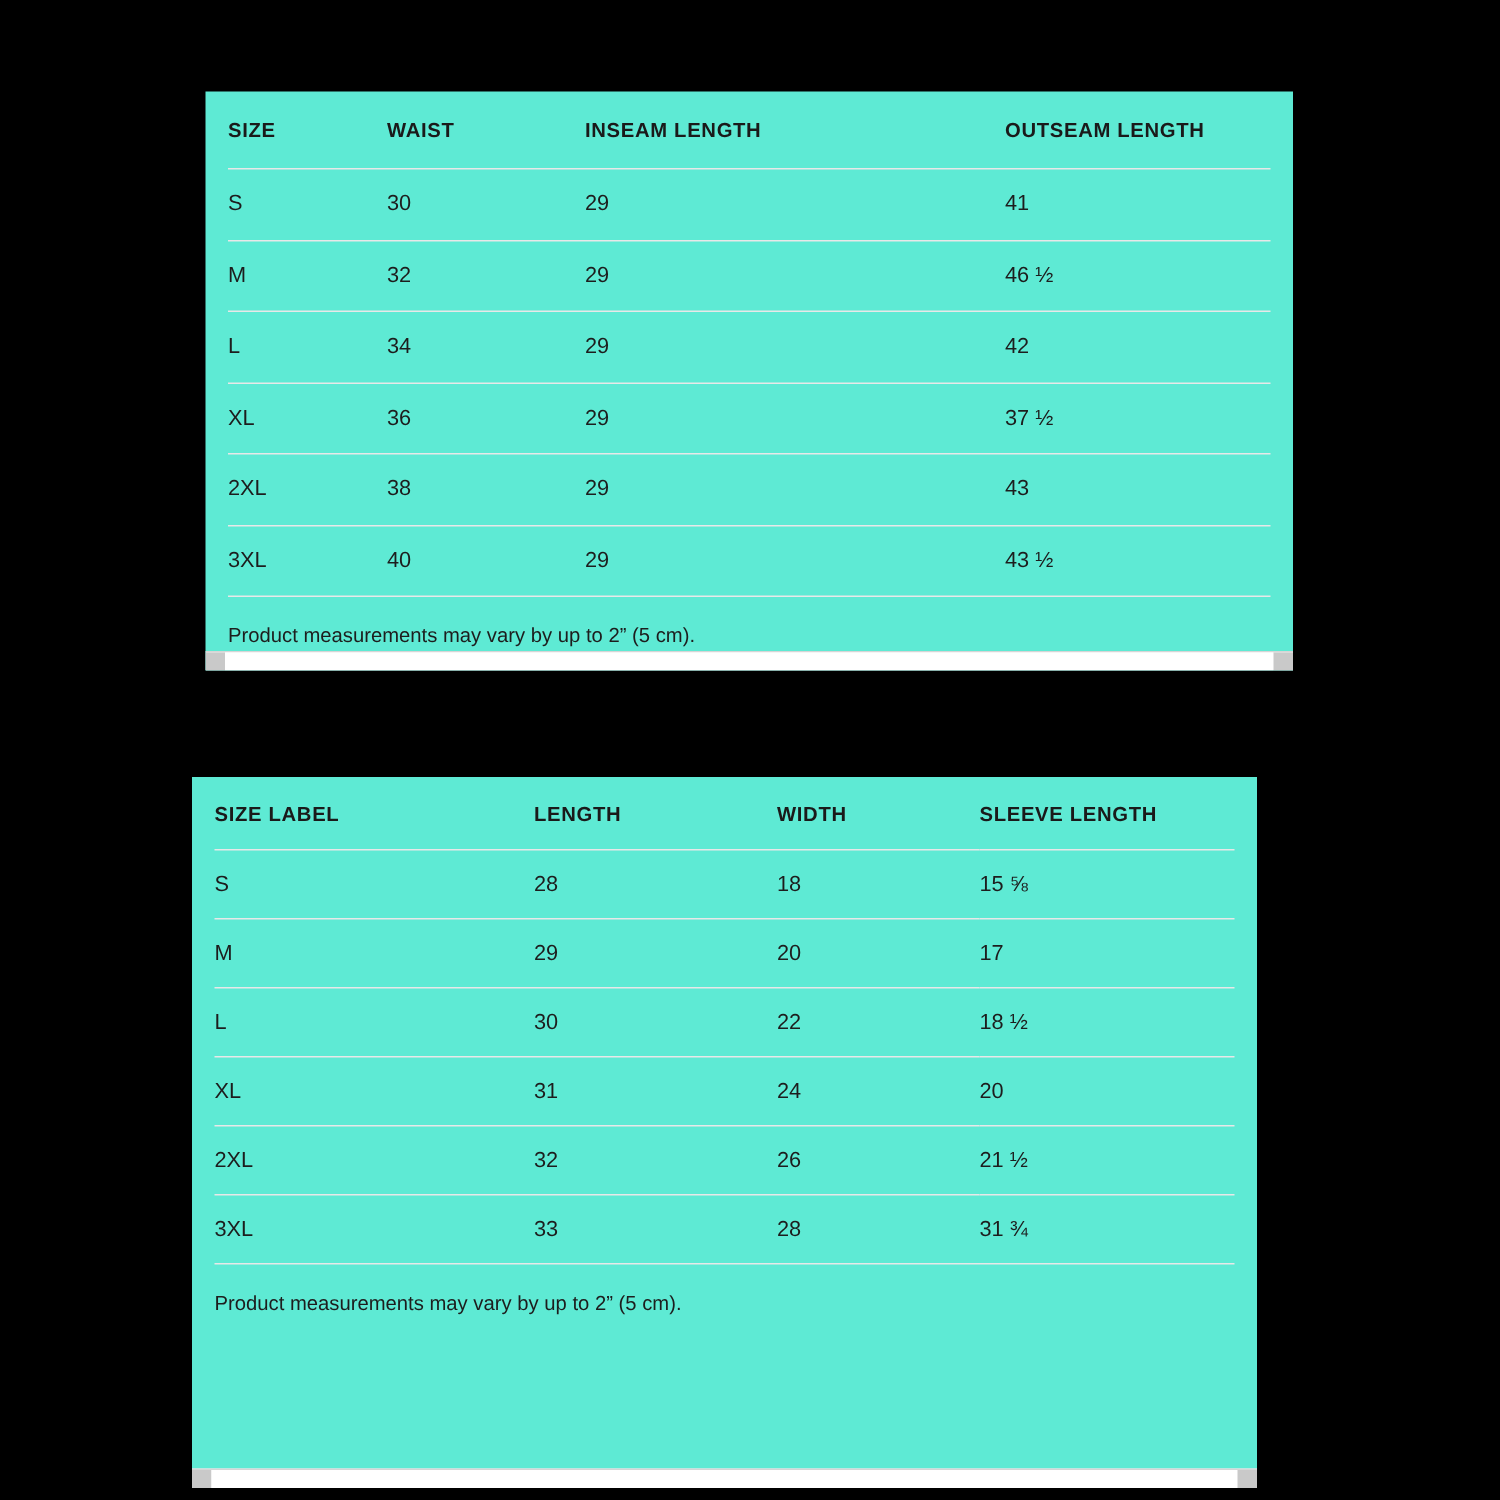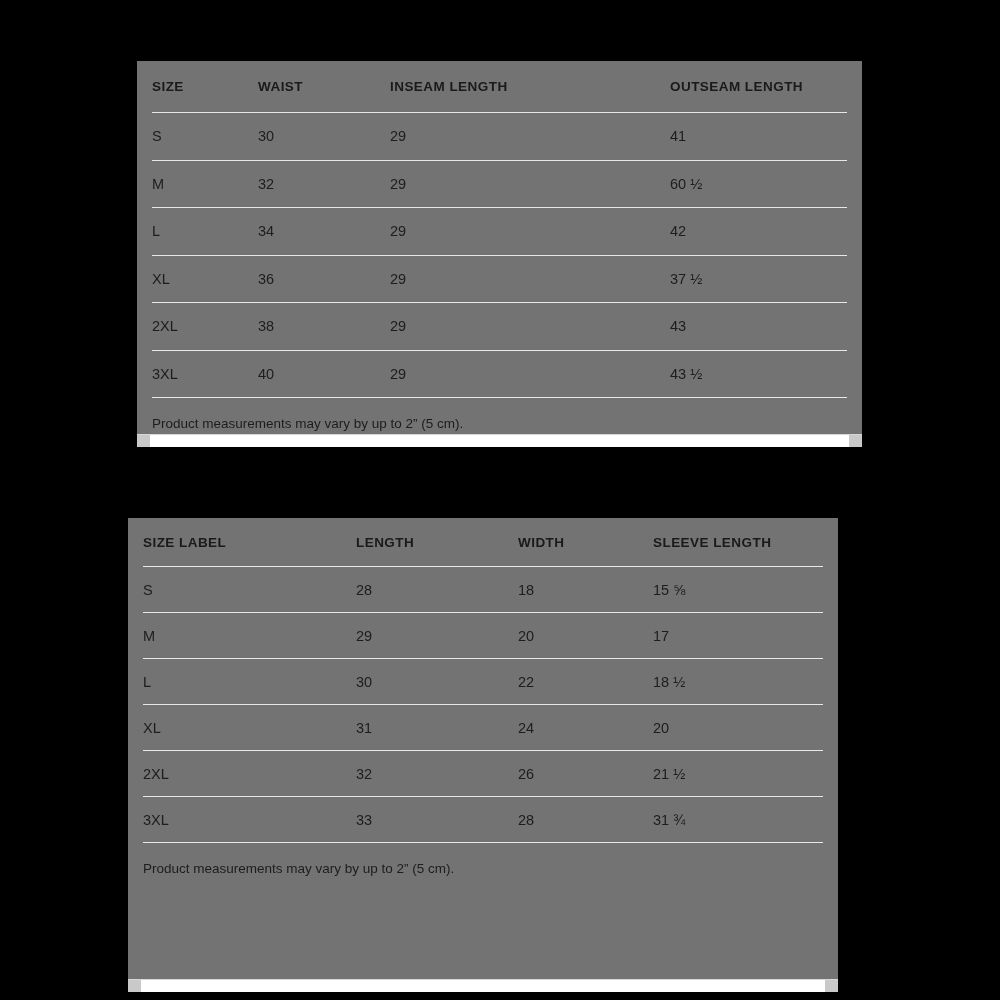--- a/index.html
+++ b/index.html
@@ -11,21 +11,21 @@
     width: 1000px;
     height: 1000px;
     position: relative;
     overflow: hidden;
     font-family: "Liberation Sans", sans-serif;
     -webkit-font-smoothing: antialiased;
   }
 
   .card {
     position: absolute;
-    background: #737373;
+    background: #5eead4;
     box-sizing: border-box;
     overflow: hidden;
   }
 
   
   #card-bottoms {
     left: 137px;
     top: 61px;
     width: 725px;
     height: 386px;
@@ -161,21 +161,21 @@
       <tr>
         <td>S</td>
         <td>30</td>
         <td>29</td>
         <td>41</td>
       </tr>
       <tr>
         <td>M</td>
         <td>32</td>
         <td>29</td>
-        <td>60 ½</td>
+        <td>46 ½</td>
       </tr>
       <tr>
         <td>L</td>
         <td>34</td>
         <td>29</td>
         <td>42</td>
       </tr>
       <tr>
         <td>XL</td>
         <td>36</td>

